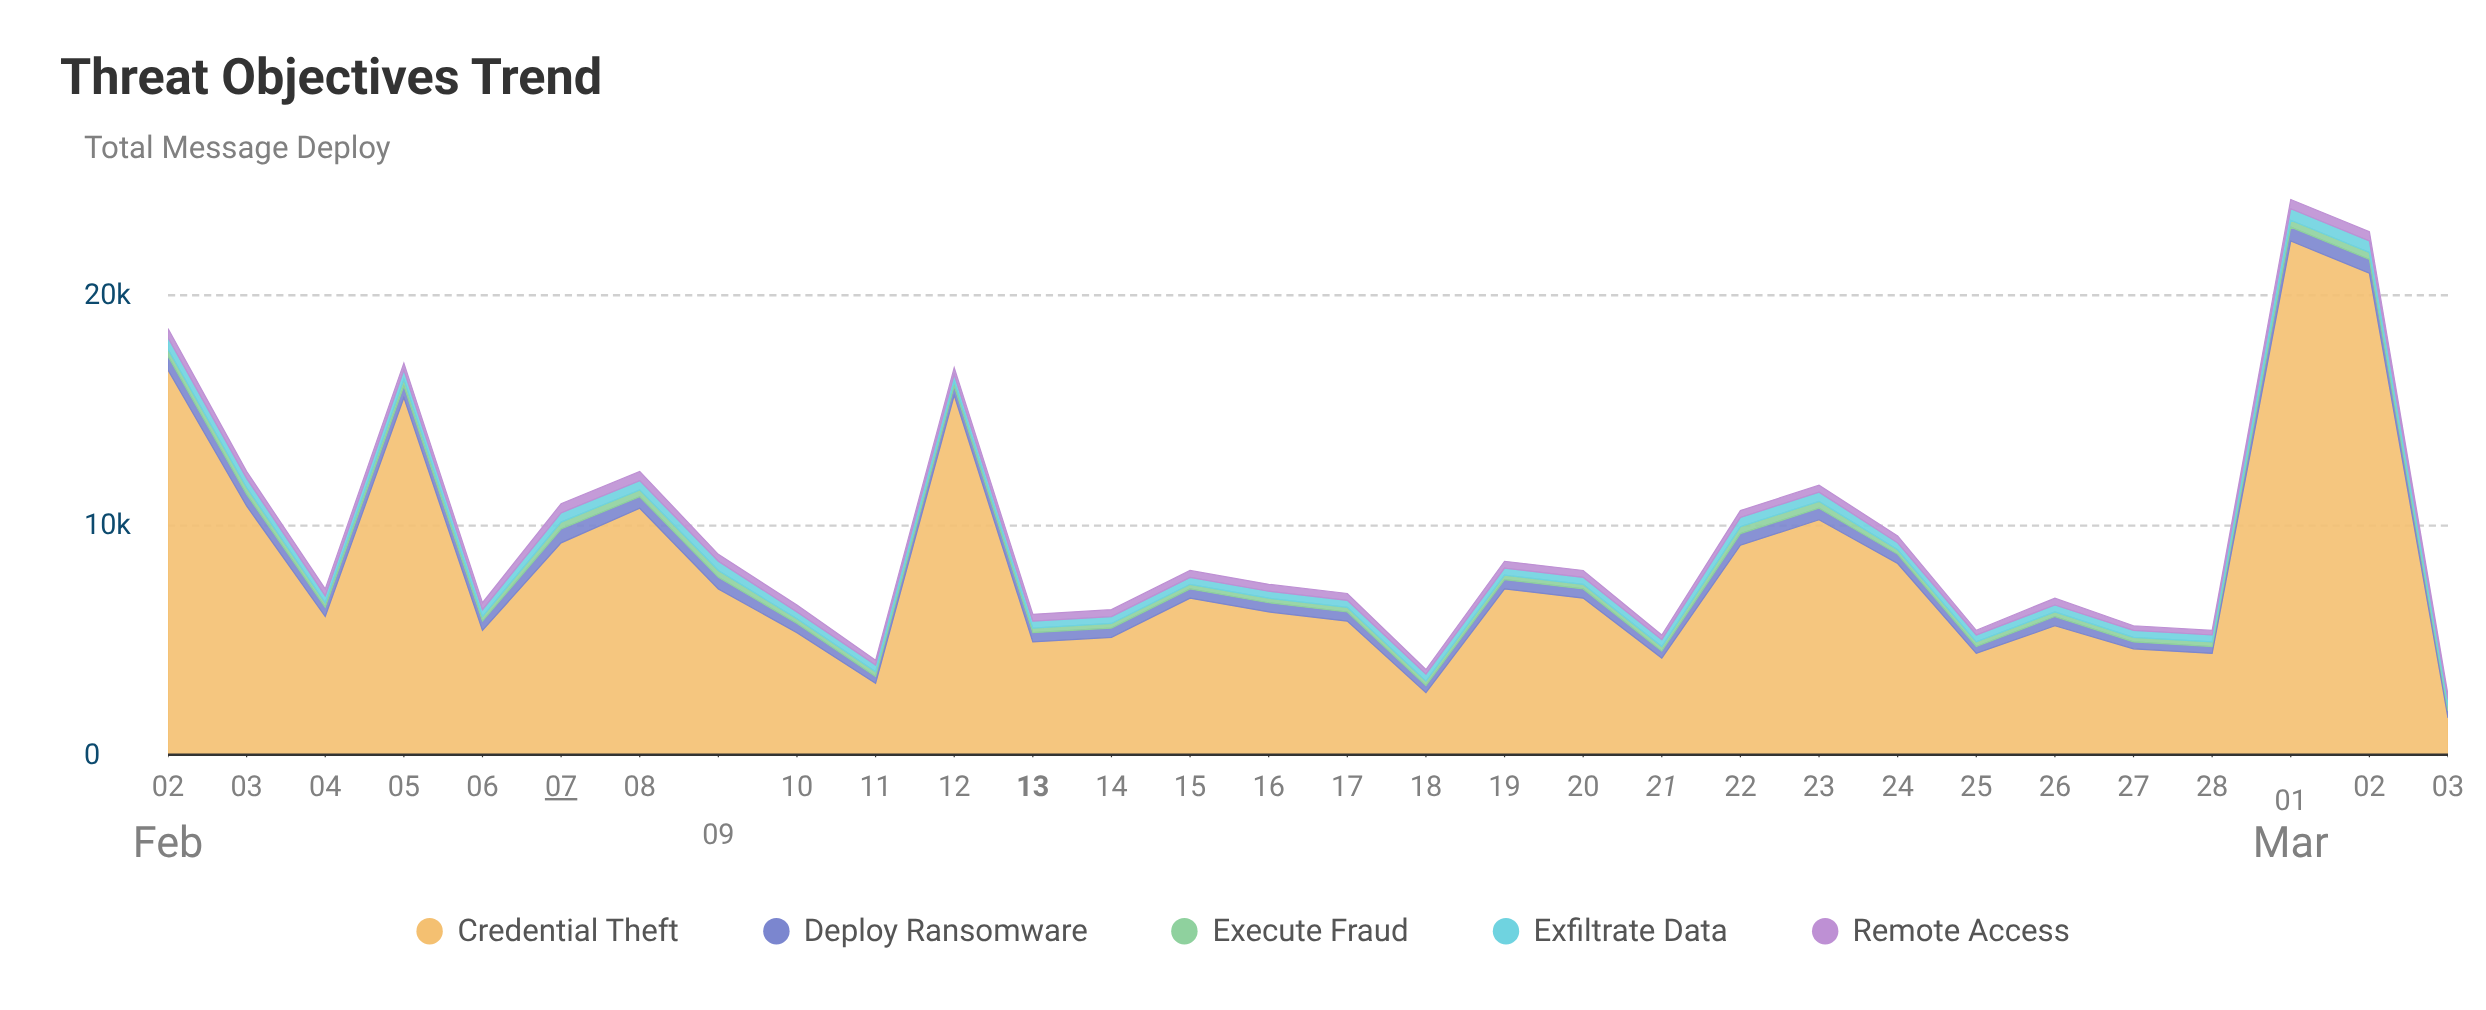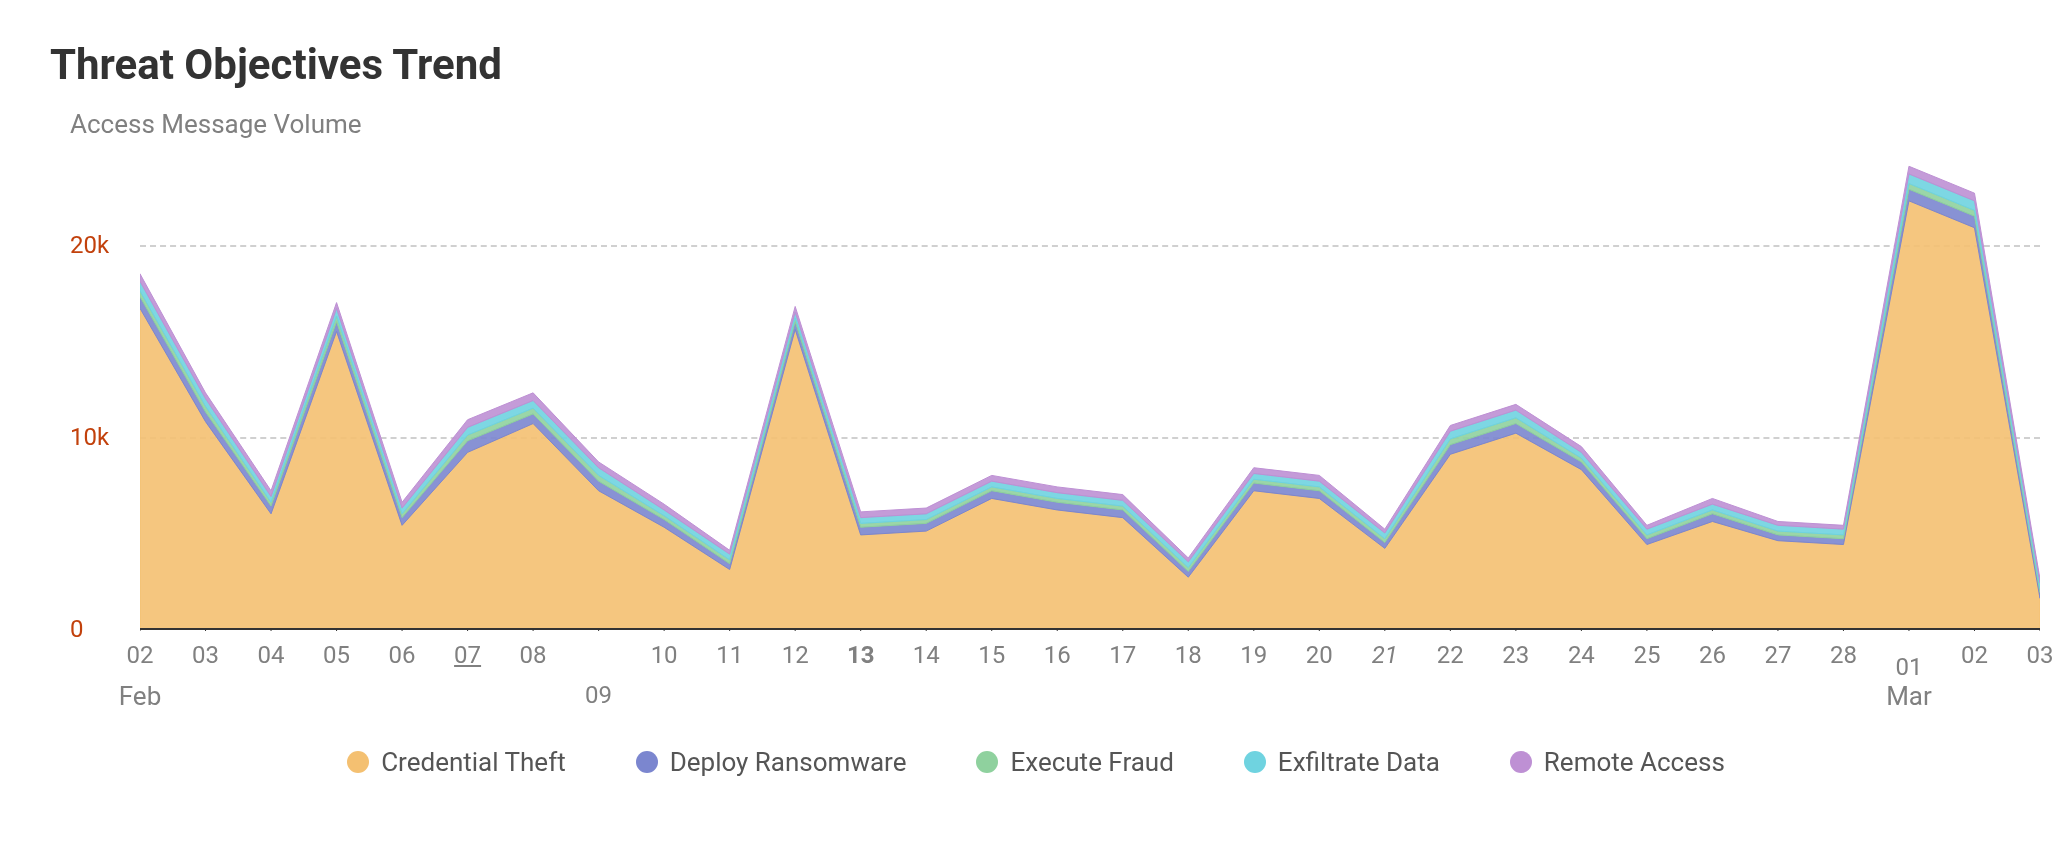--- a/index.html
+++ b/index.html
@@ -1,36 +1,36 @@
 <!DOCTYPE html>
 <html><head>
 <meta charset="utf-8">
 <style>
   html,body{margin:0;padding:0;font-family:"Segoe UI",Roboto,Arial,sans-serif;background:#fff;color:#333}
   .card{width:2072px;height:842px;box-sizing:border-box;padding:30px 40px 20px 40px;position:relative}
   .title{font-size:42px;font-weight:700;color:#333;margin:10px 0 20px 10px}
   .ylabel{font-size:26px;color:#808080;margin:0 0 10px 30px}
   .plot-wrap{position:relative;width:1960px;height:480px;margin-left:40px}
-  .ytick{position:absolute;left:-10px;font-size:24px;color:#c2410c;transform:translateY(-50%)}
+  .ytick{position:absolute;left:-10px;font-size:24px;color:#0c4a6e;transform:translateY(-50%)}
   .grid{position:absolute;left:60px;right:0;border-top:2px dashed #d0d0d0}
   svg.chart{position:absolute;left:60px;top:0}
   .xticks{position:relative;margin-left:100px;width:1900px;height:40px;margin-top:12px}
   .xtick{position:absolute;top:0;font-size:24px;color:#808080;transform:translateX(-50%)}
   .monthrow{position:relative;margin-left:100px;width:1900px;height:36px}
-  .month{position:absolute;top:0;font-size:26px;color:#808080;transform:translateX(-50%)}
-  .legend{display:flex;justify-content:center;gap:70px;margin-top:30px}
+  .month{position:absolute;top:0;font-size:36px;color:#808080;transform:translateX(-50%)}
+  .legend{display:flex;justify-content:center;gap:70px;margin-top:44px}
   .legend-item{display:flex;align-items:center;gap:12px;font-size:26px;color:#555}
   .swatch{width:22px;height:22px;border-radius:50%}
 </style>
 </head>
 <body>
 
 <div class="card">
   <div class="title">Threat Objectives Trend</div>
-  <div class="ylabel">Access Message Volume</div>
+  <div class="ylabel">Total Message Deploy</div>
 
   <div class="plot-wrap">
     <div id="yticks-host">
         <div class="ytick" style="top: 480px;">0</div>
         <div class="ytick" style="top: 288px;">10k</div>
         <div class="grid" style="top: 288px;"></div>
         <div class="ytick" style="top: 96px;">20k</div>
         <div class="grid" style="top: 96px;"></div>
       </div>
     <svg class="chart" id="chart-svg" width="1900" height="482" viewBox="0 0 1900 482">

